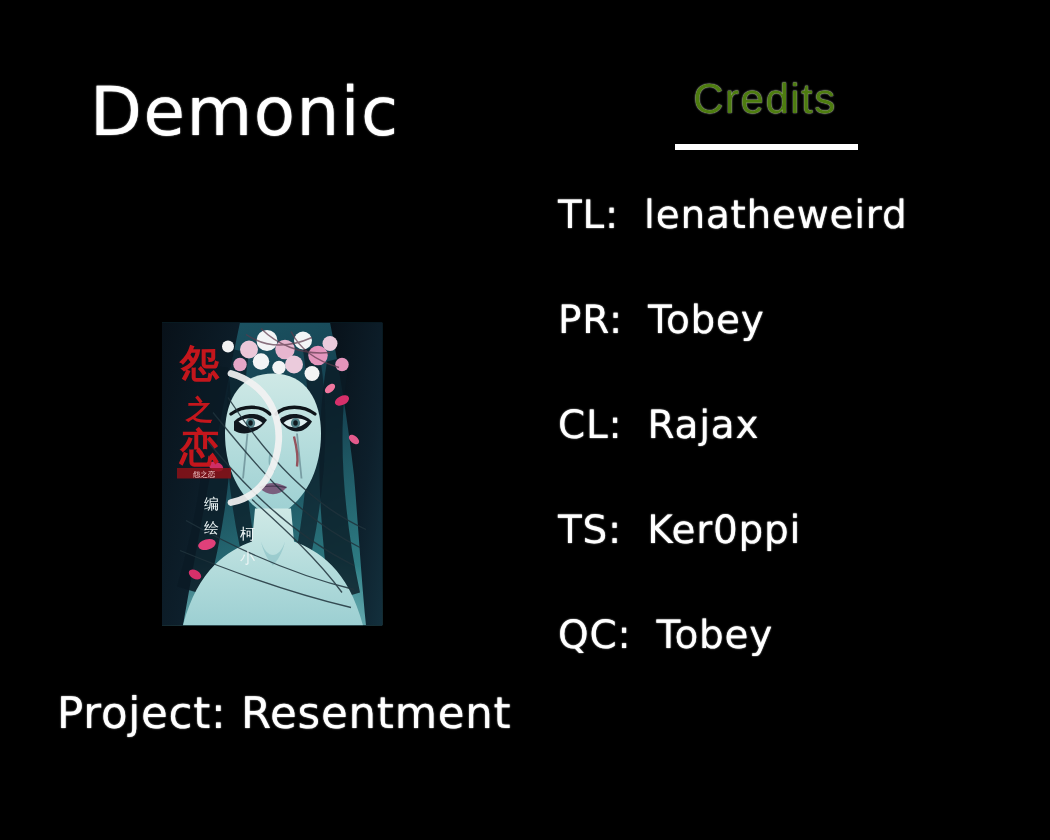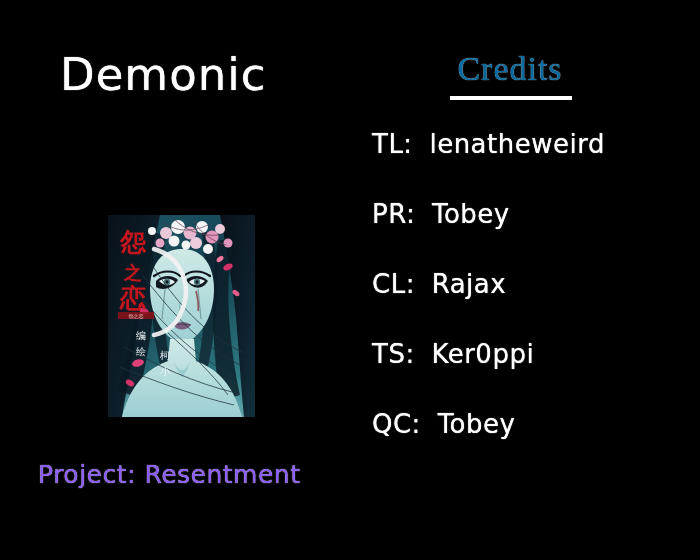--- a/index.html
+++ b/index.html
@@ -67,23 +67,23 @@
     width: 147px;
     height: 202px;
     display: block;
   }
 
   
   #project-info {
     position: absolute;
     left: 38px;
     top: 458px;
-    color: #8b5cf6;
+    color: #ffffff;
     font-family: "DejaVu Sans", sans-serif;
-    font-size: 25px;
+    font-size: 29px;
     line-height: 34px;
     letter-spacing: 0.5px;
     text-shadow: 0 0 1px #ffffff;
   }
   #project-info .p-line {
     display: block;
     white-space: nowrap;
   }
 
   
@@ -93,23 +93,23 @@
     top: 0;
     width: 340px;
     height: 560px;
   }
   #credits-heading {
     position: absolute;
     left: 0;
     top: 50px;
     width: 300px;
     text-align: center;
-    color: #0369a1;
-    font-family: Liberation Serif, serif;
-    font-size: 34px;
+    color: #4d7c0f;
+    font-family: Liberation Sans, sans-serif;
+    font-size: 28px;
     letter-spacing: 1px;
     text-shadow: 0 0 1px #ffffff;
   }
   #credits-underline {
     position: absolute;
     left: 90px;
     top: 96px;
     width: 122px;
     height: 4px;
     background: #ffffff;

